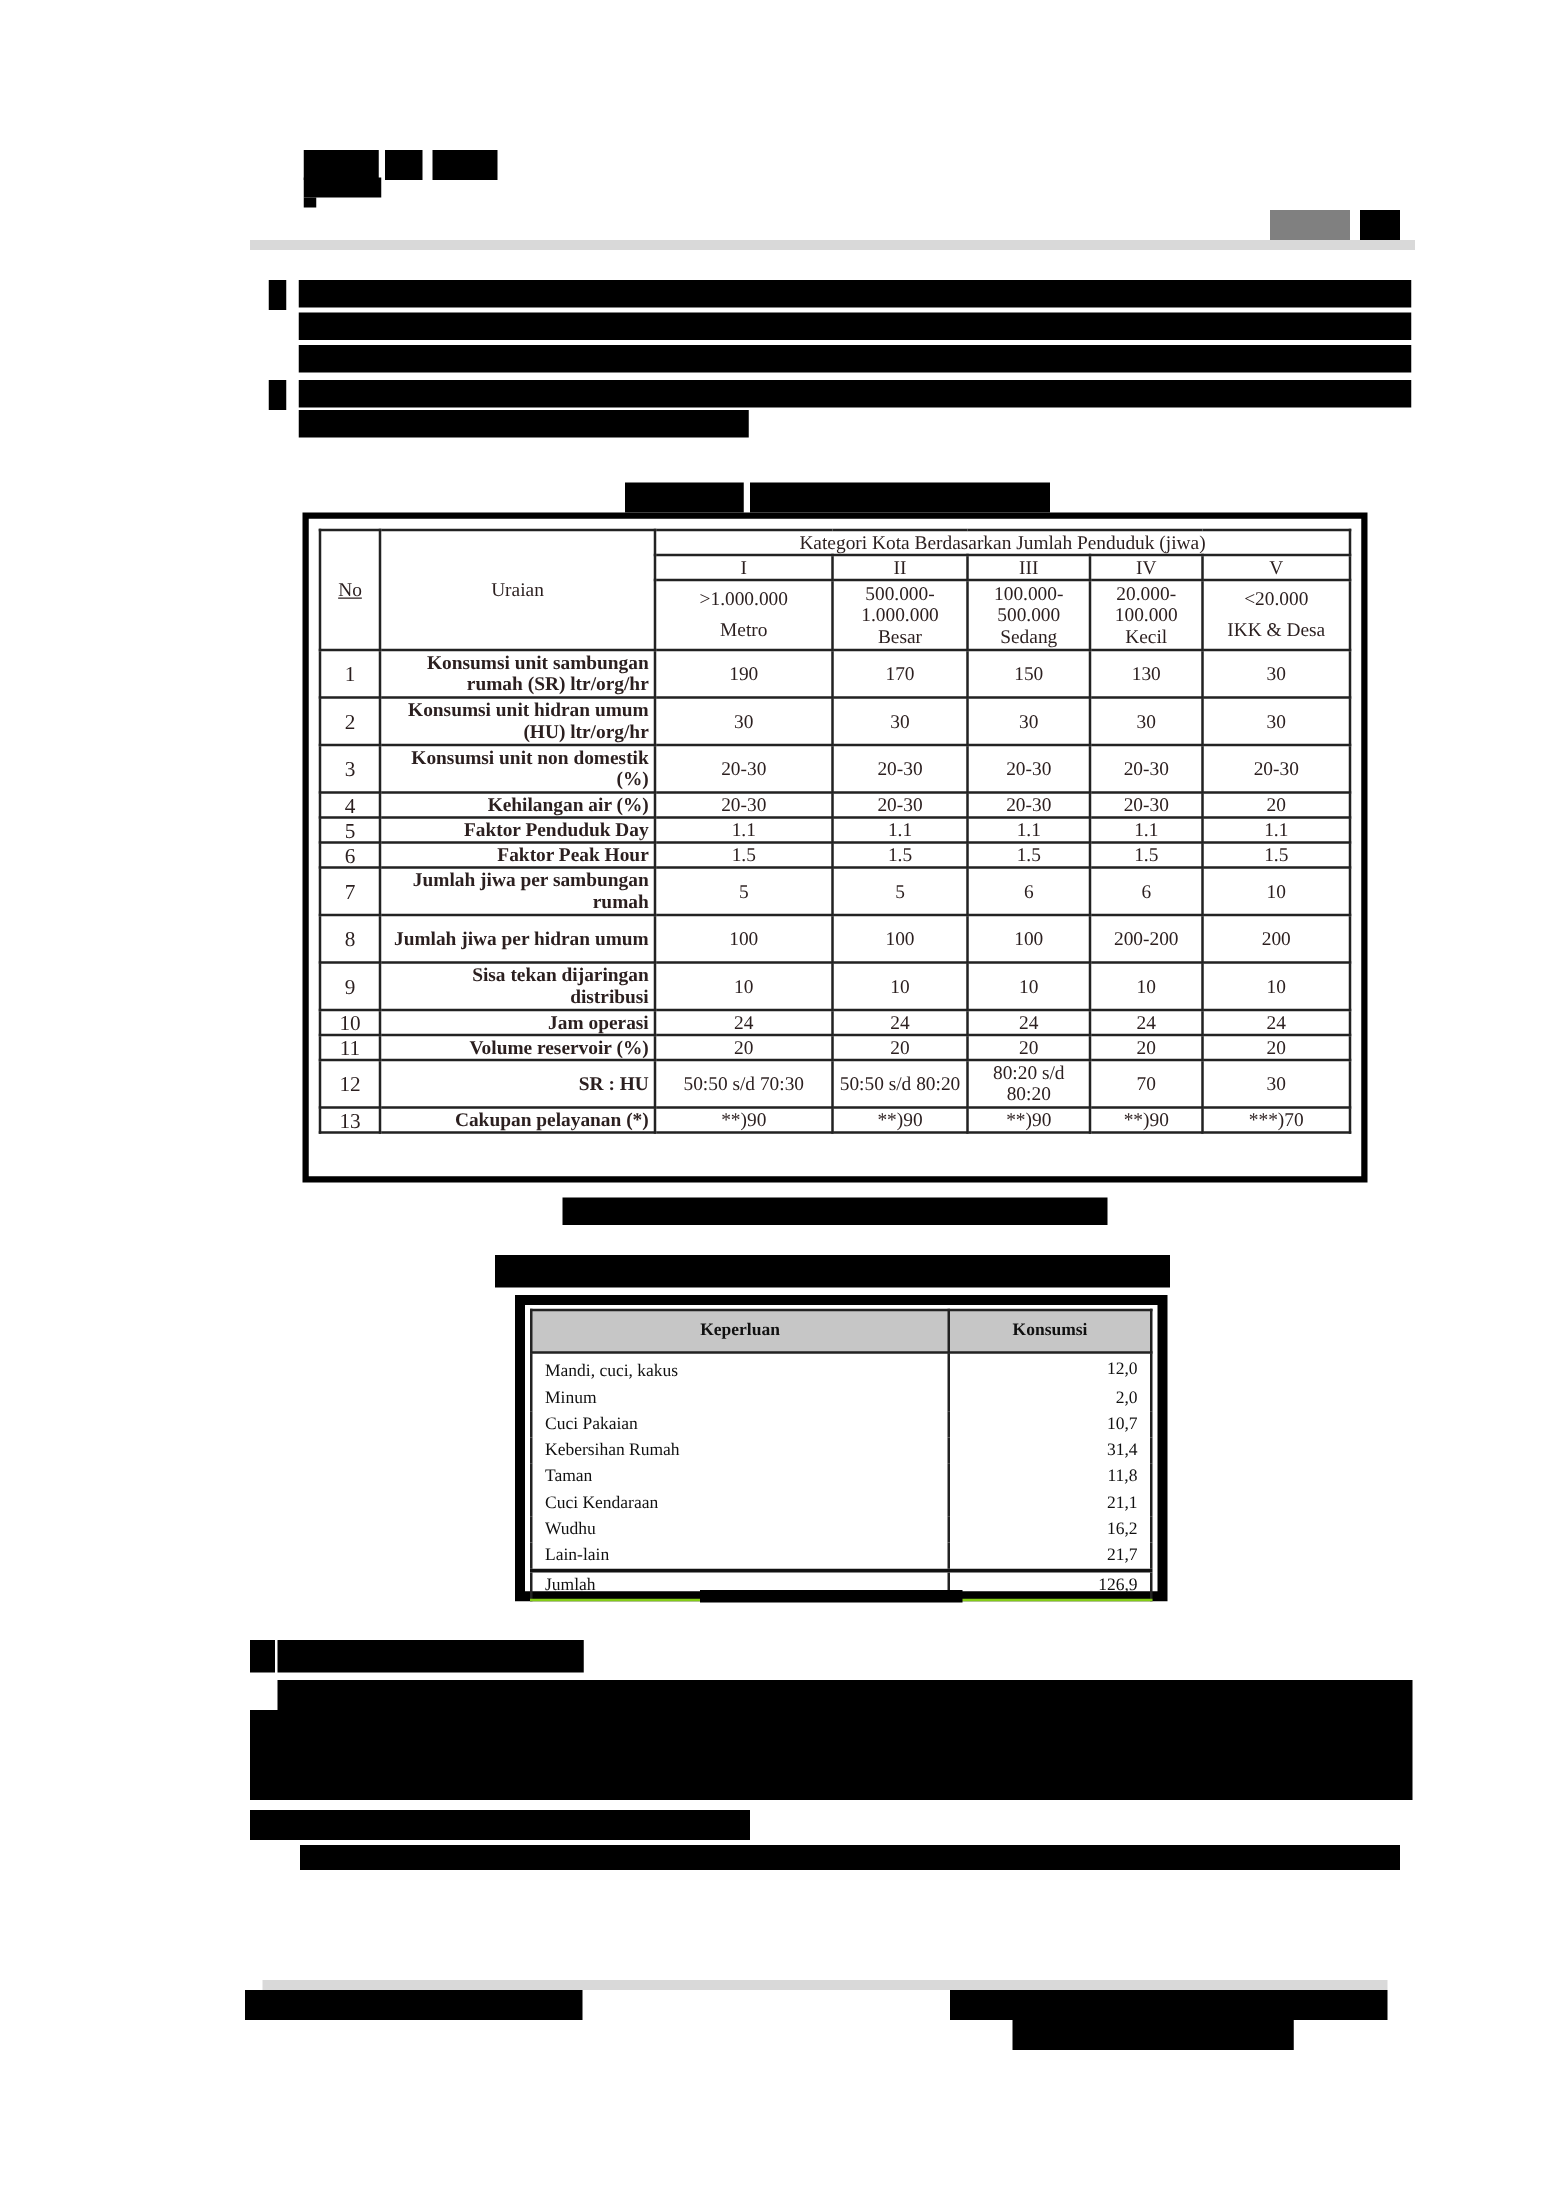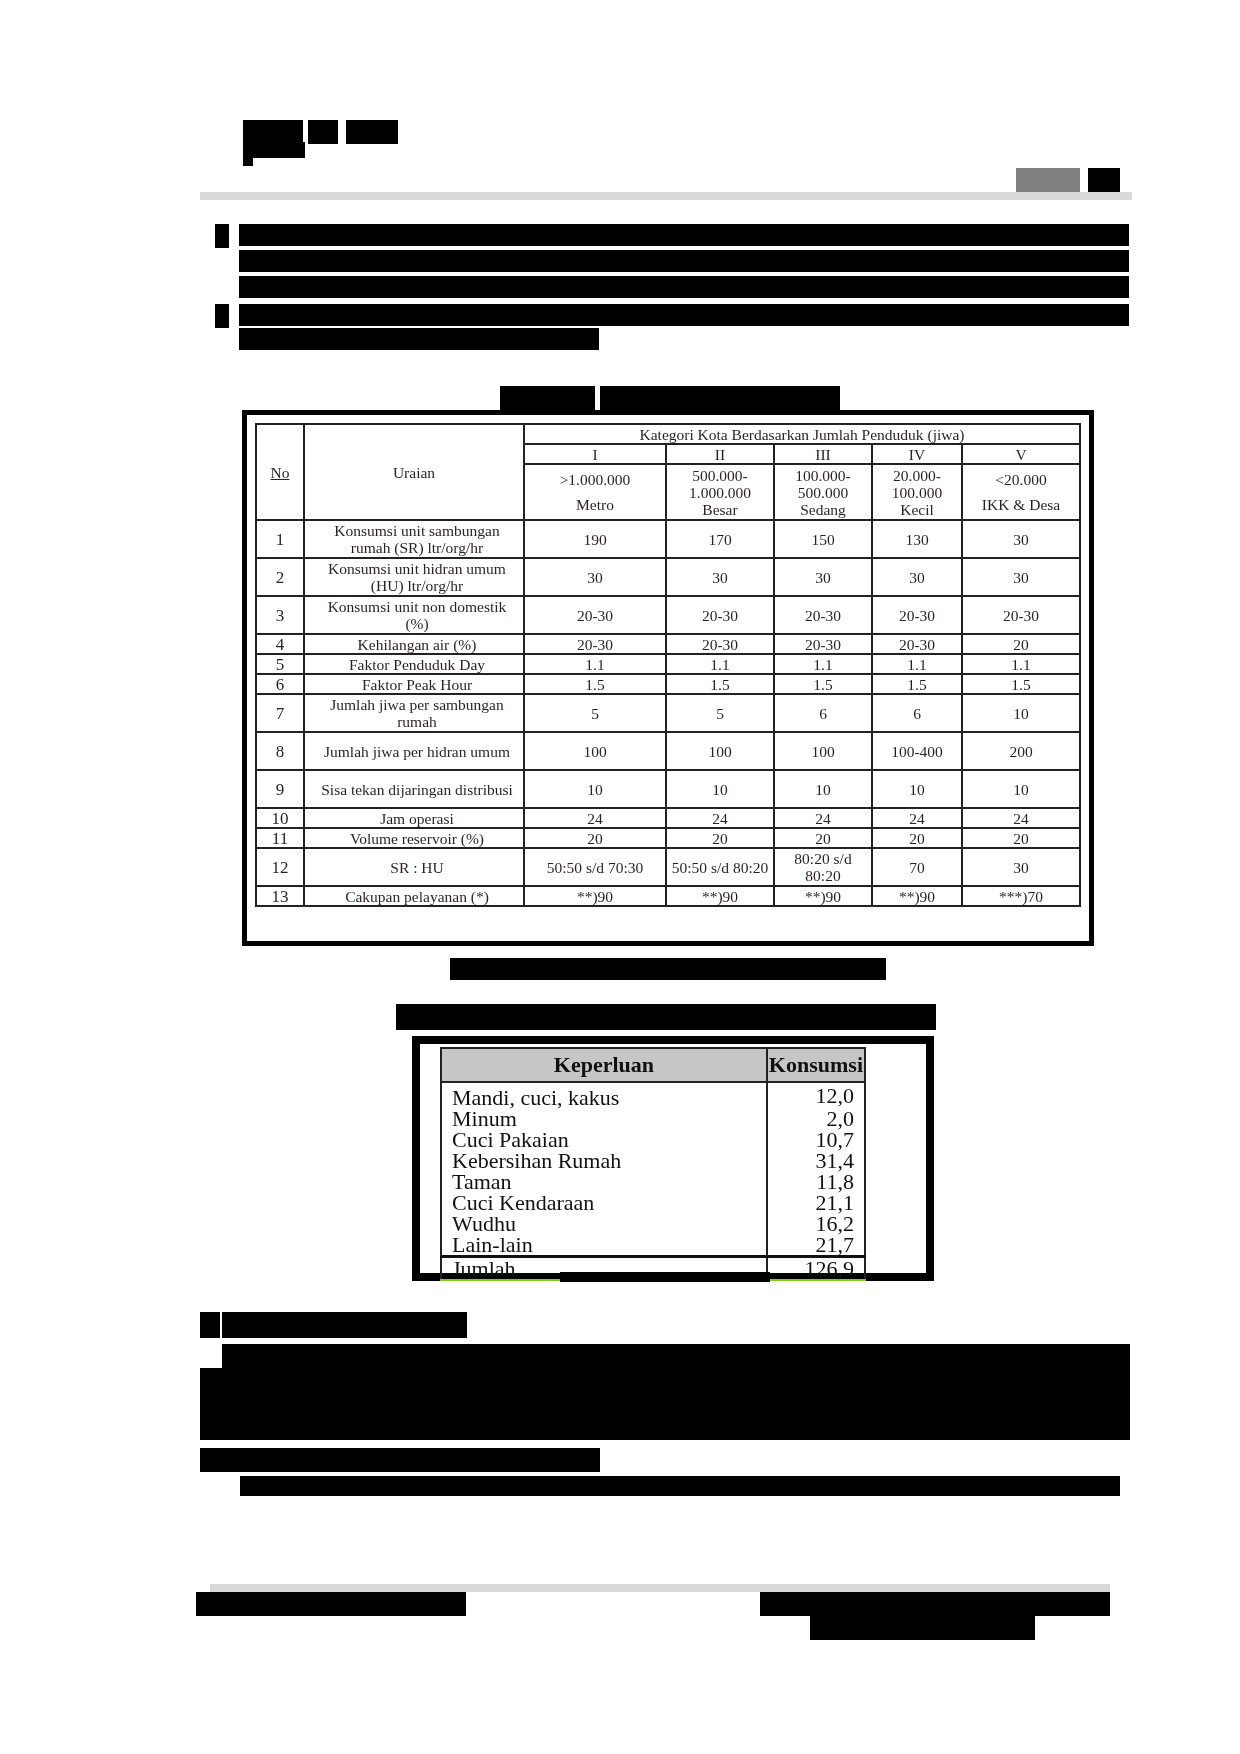--- a/index.html
+++ b/index.html
@@ -5,26 +5,26 @@
   html, body { margin:0; padding:0; background:#ffffff; }
   body { width:1240px; height:1754px; position:relative; font-family:"Liberation Serif", serif; color:#111; overflow:hidden; }
   .redact { position:absolute; background:#000; }
   .rule { position:absolute; background:#d9d9d9; }
   .grayblk { position:absolute; background:#808080; }
 
   
   .t1-frame { position:absolute; left:242px; top:410px; width:852px; height:536px; border:5px solid #000; background:#fff; box-sizing:border-box; }
   .t1 { position:absolute; left:8px; top:8px; width:826px; border-collapse:collapse; font-size:15.5px; color:#2b1f1f; }
   .t1 td, .t1 th { border:2px solid #222; padding:0 4px; text-align:center; vertical-align:middle; font-weight:normal; line-height:17px; }
-  .t1 td.uraian { text-align:center; padding-left:10px; }
+  .t1 td.uraian { text-align:right; padding-left:10px;font-weight:bold; }
   .t1 td.no { font-size:17px; }
 
   
   .t2-frame { position:absolute; left:412px; top:1036px; width:522px; height:245px; border:8px solid #000; background:#fff; box-sizing:border-box; }
-  .t2 { position:absolute; left:20px; top:3px; width:426px; border-collapse:collapse; font-size:22px; }
+  .t2 { position:absolute; left:4px; top:3px; width:498px; border-collapse:collapse; font-size:14px; }
   .t2 th { background:#c6c6c6; font-weight:bold; border:2px solid #222; height:30px; }
   .t2 td { padding:0 10px; line-height:21px; border-left:2px solid #222; border-right:2px solid #222; }
   .t2 td.val { text-align:right; }
   .t2 tr.total td { border-top:3px solid #111; border-bottom:2px solid #84cc16; }
 </style>
 </head>
 <body>
 
 <div class="redact" style="left:243px;top:120px;width:60px;height:24px;"></div>
 <div class="redact" style="left:308px;top:120px;width:30px;height:24px;"></div>
@@ -148,21 +148,21 @@
           <td>6</td>
           <td>6</td>
           <td>10</td>
         </tr>
         <tr style="height: 38px;">
           <td class="no">8</td>
           <td class="uraian">Jumlah jiwa per hidran umum</td>
           <td>100</td>
           <td>100</td>
           <td>100</td>
-          <td>100-400</td>
+          <td>200-200</td>
           <td>200</td>
         </tr>
         <tr style="height: 38px;">
           <td class="no">9</td>
           <td class="uraian">Sisa tekan dijaringan distribusi</td>
           <td>10</td>
           <td>10</td>
           <td>10</td>
           <td>10</td>
           <td>10</td>

